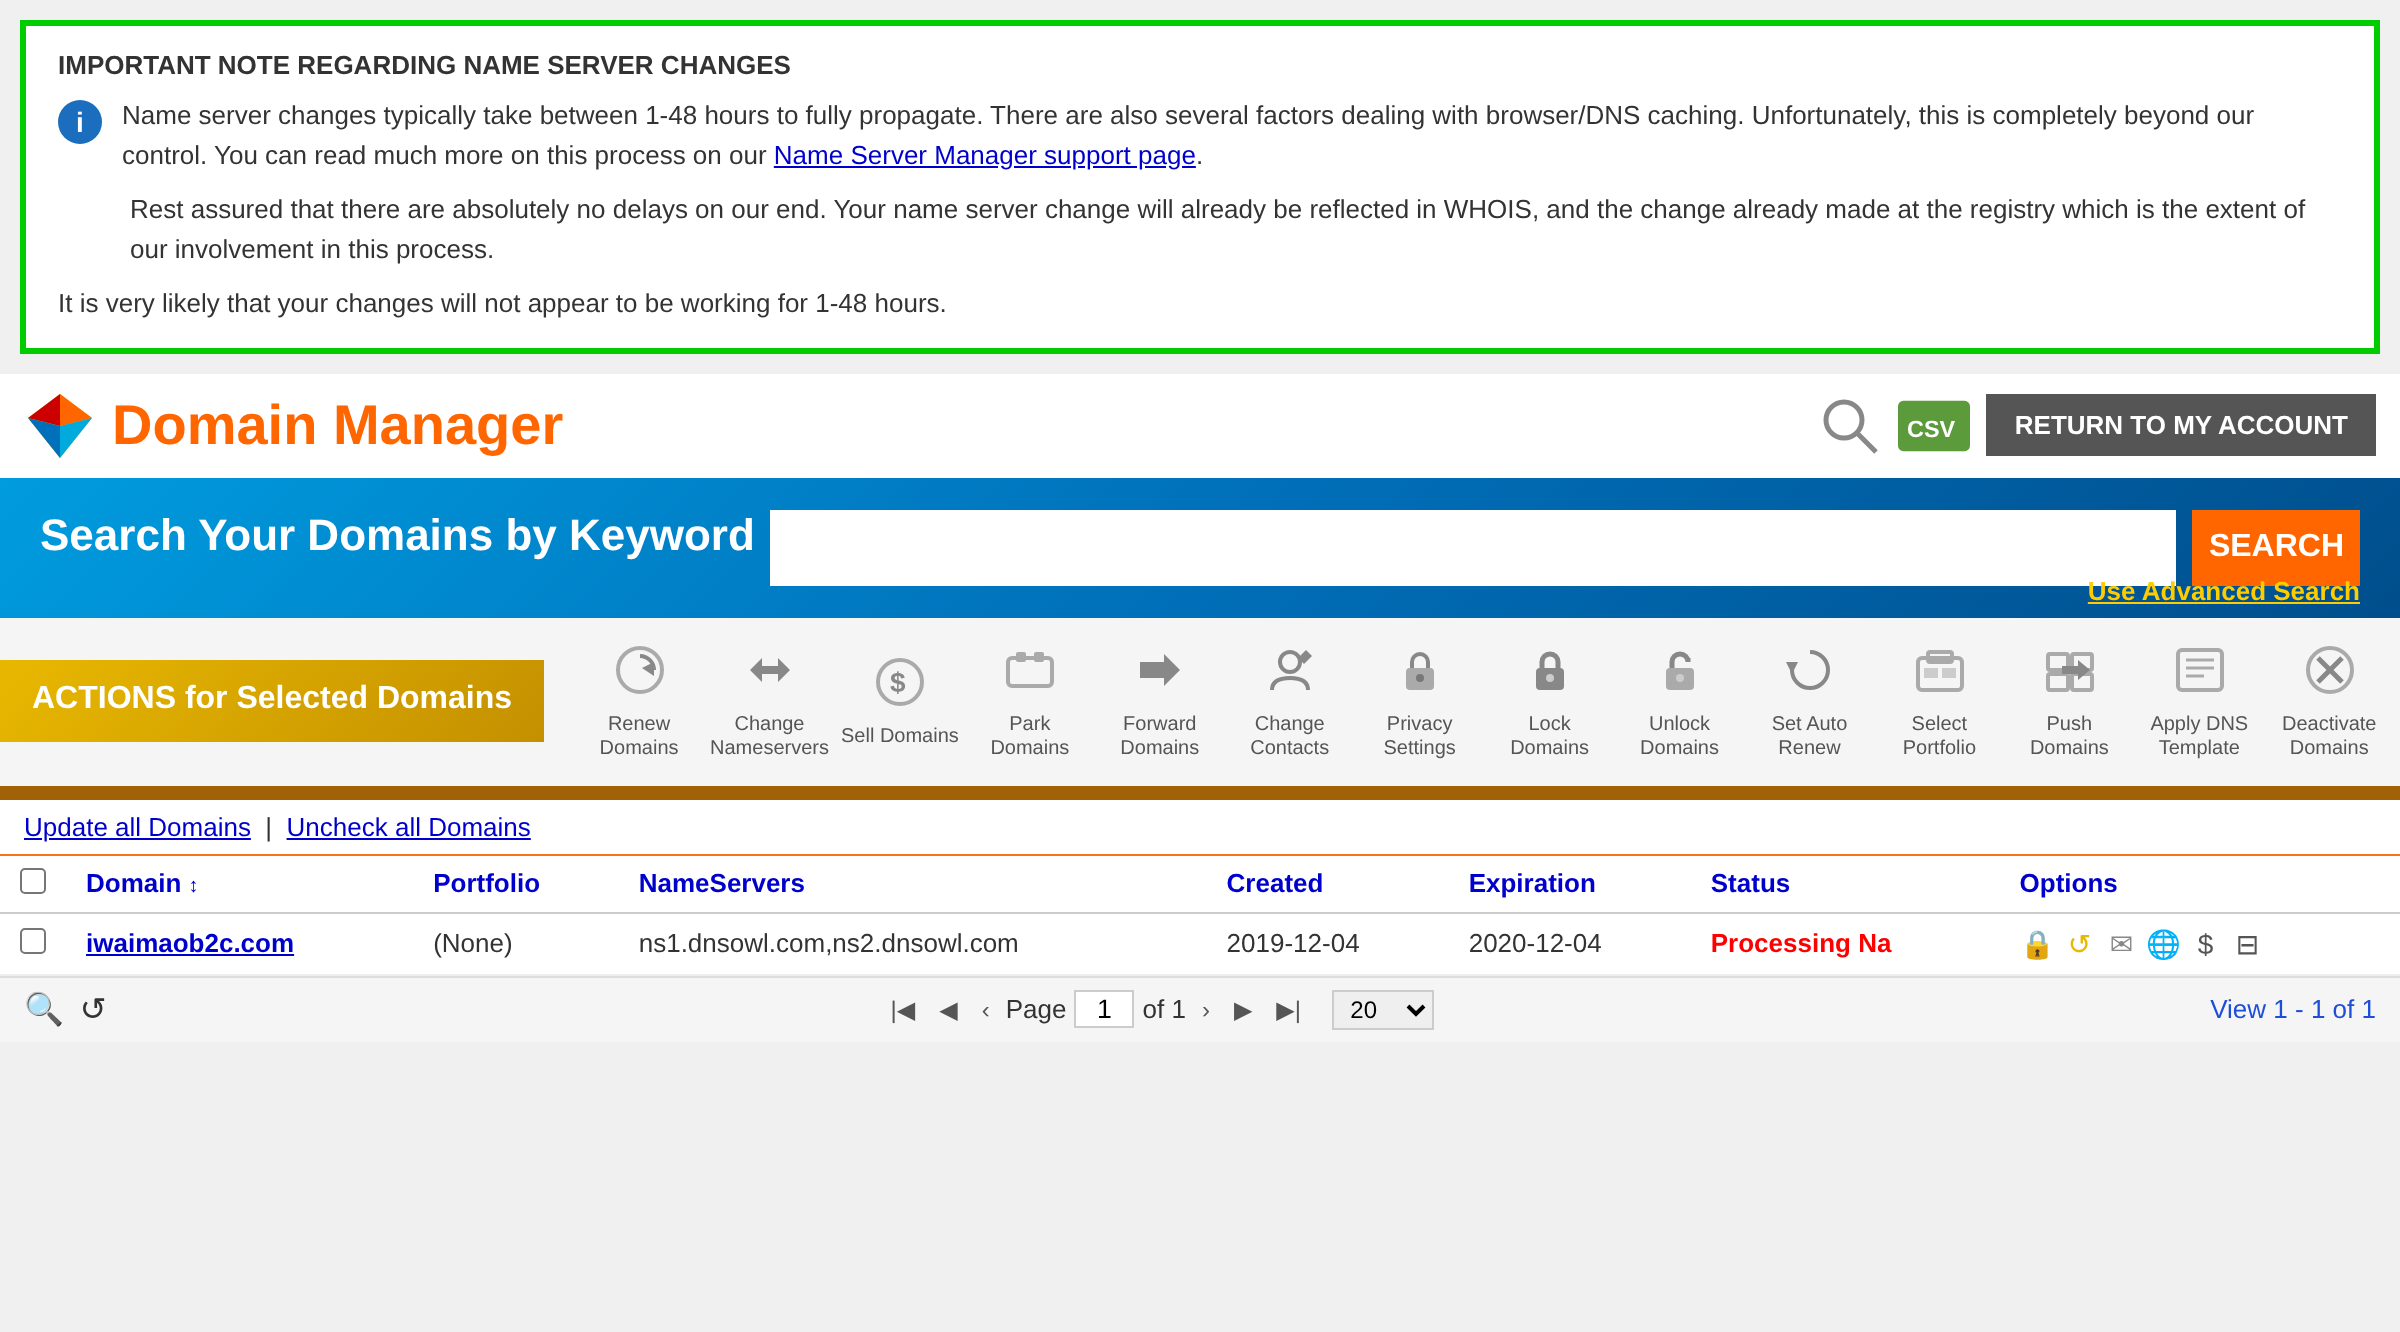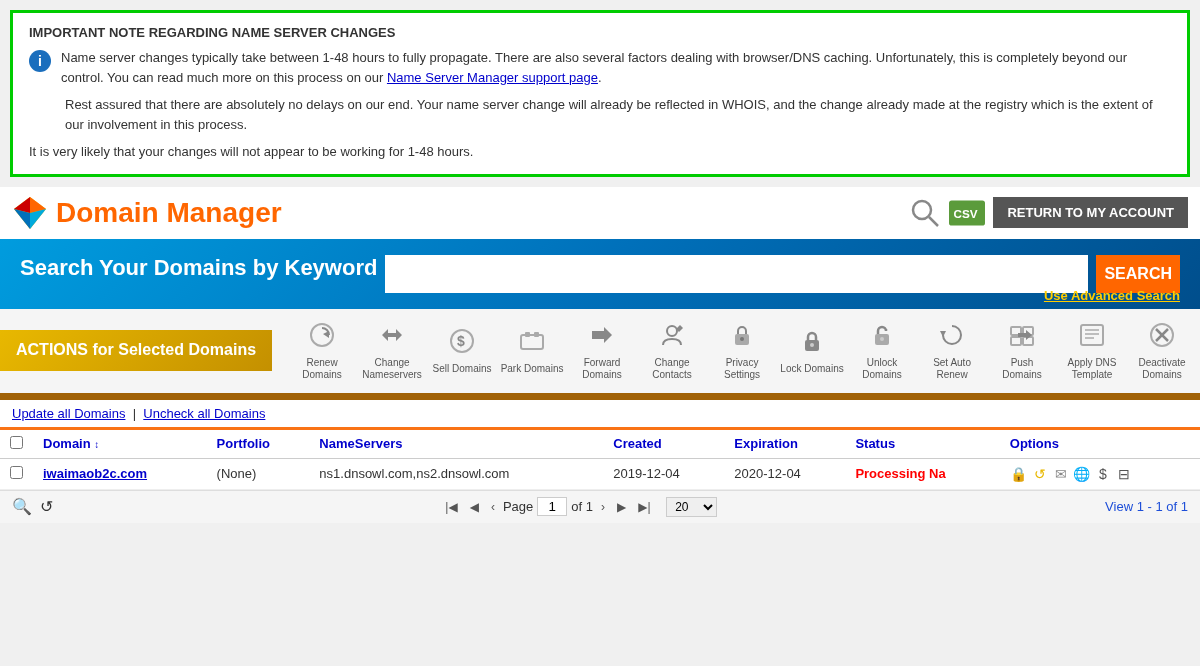--- a/index.html
+++ b/index.html
@@ -186,21 +186,21 @@
     }
     .action-label { font-size: 10px; color: #555; line-height: 1.2; }
 
     
     .table-header-row {
       display: flex;
       align-items: center;
       justify-content: space-between;
       padding: 6px 12px;
       background: #fff;
-      border-bottom: 3px solid #f97316;
+      border-bottom: 1px solid #f97316;
       font-size: 13px;
     }
     .table-header-row a { color: #0000cc; text-decoration: underline; cursor: pointer; }
 
     .domains-table {
       width: 100%;
       border-collapse: collapse;
       background: #fff;
     }
     .domains-table th {
@@ -429,20 +429,31 @@
     <div class="action-item">
       <div class="action-icon">
         <svg viewBox="0 0 28 28" width="28" height="28">
             <path d="M14 5 A9 9 0 1 1 5 14" fill="none" stroke="#888" stroke-width="2"></path>
             <polygon points="2,10 5,16 8,10" fill="#888"></polygon>
           </svg>
       </div>
       <div class="action-label">Set Auto Renew</div>
     </div>
 
+    <div class="action-item">
+      <div class="action-icon">
+        <svg viewBox="0 0 28 28" width="28" height="28">
+            <rect x="3" y="8" width="22" height="16" rx="2" fill="none" stroke="#aaa" stroke-width="2"></rect>
+            <rect x="8" y="5" width="12" height="5" rx="1" fill="none" stroke="#aaa" stroke-width="2"></rect>
+            <rect x="6" y="13" width="7" height="5" fill="#ccc"></rect>
+            <rect x="15" y="13" width="7" height="5" fill="#ccc"></rect>
+          </svg>
+      </div>
+      <div class="action-label">Select Portfolio</div>
+    </div>
 
     <div class="action-item">
       <div class="action-icon">
         <svg viewBox="0 0 28 28" width="28" height="28">
             <rect x="3" y="6" width="10" height="8" rx="1" fill="none" stroke="#aaa" stroke-width="2"></rect>
             <rect x="3" y="16" width="10" height="8" rx="1" fill="none" stroke="#aaa" stroke-width="2"></rect>
             <rect x="15" y="6" width="10" height="8" rx="1" fill="none" stroke="#aaa" stroke-width="2"></rect>
             <rect x="15" y="16" width="10" height="8" rx="1" fill="none" stroke="#aaa" stroke-width="2"></rect>
             <polygon points="10,12 18,12 18,9 24,14 18,19 18,16 10,16" fill="#888"></polygon>
           </svg>

